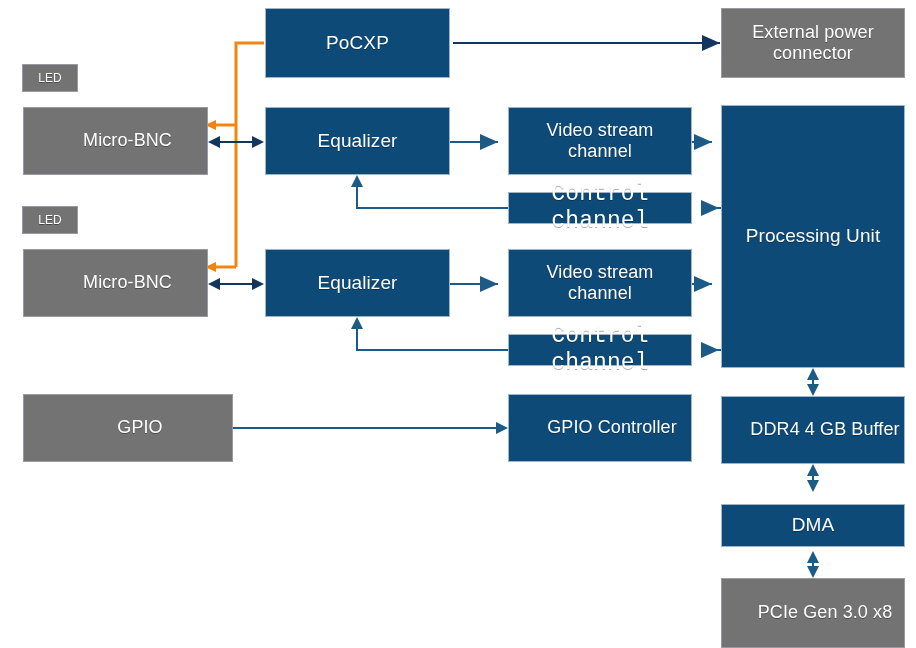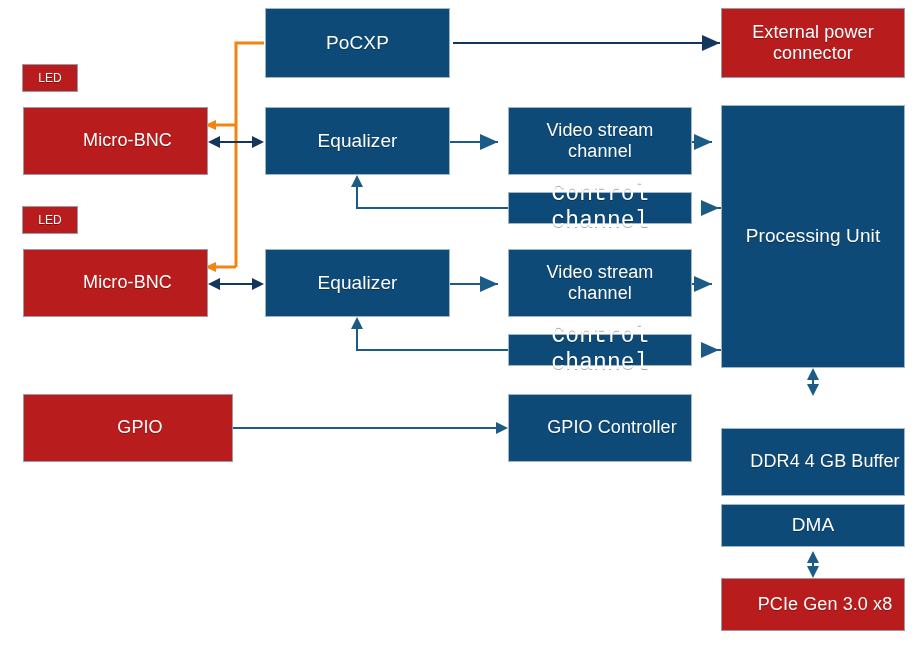--- a/index.html
+++ b/index.html
@@ -18,21 +18,21 @@
     align-items:center;
     justify-content:center;
     text-align:center;
     color:#ffffff;
     line-height:1.18;
     letter-spacing:0.1px;
     text-shadow:0 1px 0 rgba(0,0,0,0.35);
     user-select:none;
   }
   .blue{background:#0d4a77;border:1px solid #9fb6c8;}
-  .gray{background:#b91c1c;border:1px solid #9a9aa4;}
+  .gray{background:#737373;border:1px solid #9a9aa4;}
 
   .label-lg{font-size:19px;}
   .label-md{font-size:18px;padding-left:24px;}
   .label-sm{font-size:23px;font-family:Liberation Mono, monospace;}
   .label-xs{font-size:12px;}
 
   svg#wires{position:absolute;left:0;top:0;width:916px;height:648px;pointer-events:none;}
 </style>
 </head>
 <body>
@@ -168,19 +168,19 @@
   <div class="block blue label-md" style="left:508px;top:249px;width:184px;height:68px;padding:0 16px;">Video stream channel</div>
 
   <div class="block blue label-sm" style="left:508px;top:334px;width:184px;height:32px;">Control channel</div>
 
   <div class="block blue label-lg" style="left:721px;top:105px;width:184px;height:263px;">Processing Unit</div>
 
   <div class="block blue label-md" style="left:508px;top:394px;width:184px;height:68px;">GPIO Controller</div>
 
   <div class="block gray label-md" style="left:721px;top:8px;width:184px;height:70px;padding:0 18px;">External power connector</div>
 
-  <div class="block blue label-md" style="left:721px;top:396px;width:184px;height:68px;margin-top:32px;">DDR4 4 GB Buffer</div>
+  <div class="block blue label-md" style="left:721px;top:396px;width:184px;height:68px;">DDR4 4 GB Buffer</div>
 
   <div class="block blue label-lg" style="left:721px;top:504px;width:184px;height:43px;">DMA</div>
 
-  <div class="block gray label-md" style="left:721px;top:578px;width:184px;height:53px;">PCIe Gen 3.0 x8</div>
+  <div class="block gray label-md" style="left:721px;top:578px;width:184px;height:70px;">PCIe Gen 3.0 x8</div>
 
 </div>
 
 </body></html>

